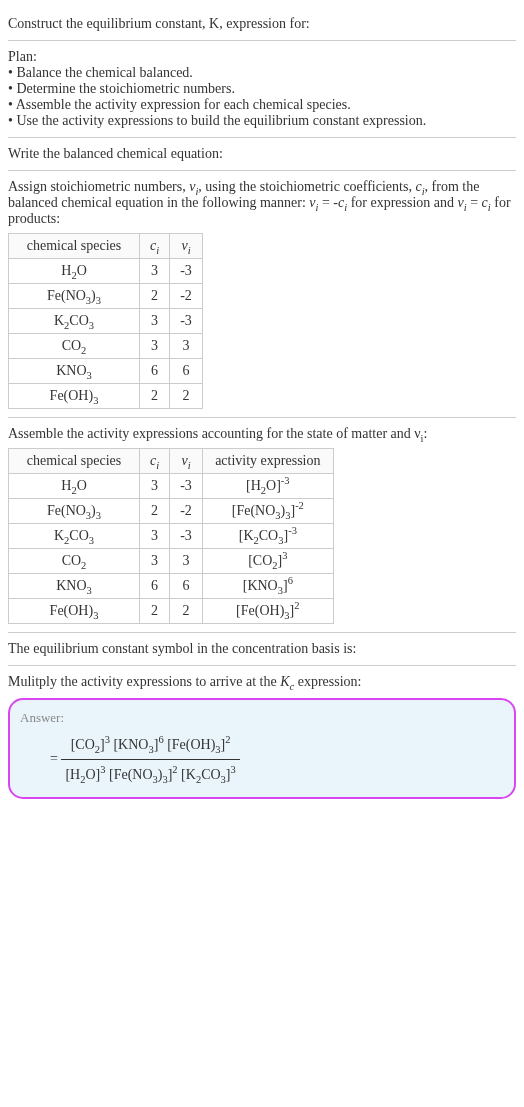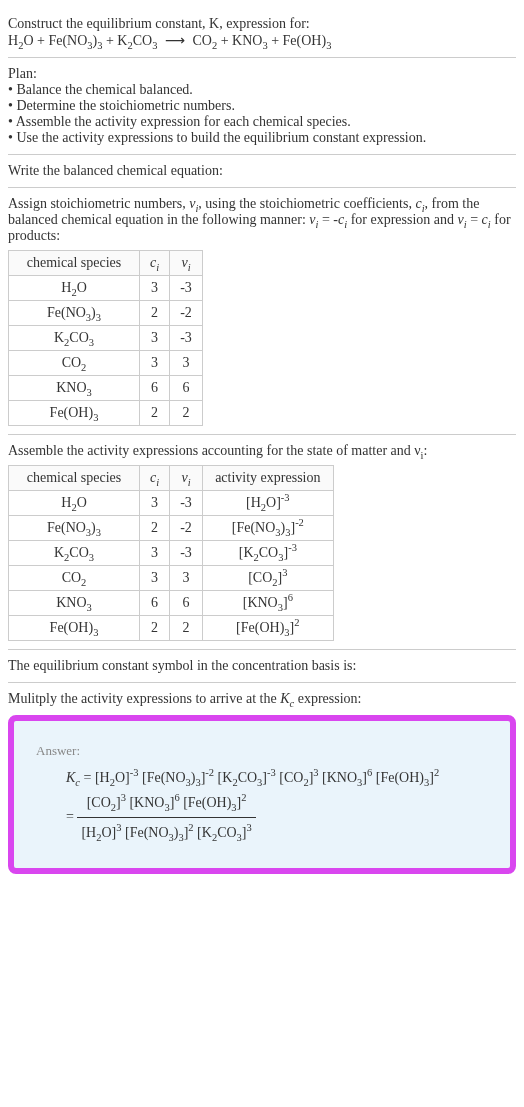--- a/index.html
+++ b/index.html
@@ -11,23 +11,23 @@
     padding: 8px;
     width: 524px;
     box-sizing: border-box;
   }
   .section {
     border-bottom: 1px solid #ccc;
     padding: 8px 0;
   }
   .answer-box {
     background: #eaf4fb;
-    border: 6px solid #d946ef;
-    border-radius: 8px;
-    padding: 22px;
+    border: 2px solid #d946ef;
+    border-radius: 15px;
+    padding: 10px;
     margin-top: 8px;
   }
   table {
     border-collapse: collapse;
     margin-top: 6px;
   }
   th, td {
     border: 1px solid #ccc;
     padding: 4px 10px;
     text-align: center;
@@ -70,25 +70,20 @@
     margin-left: 30px;
     font-size: 14px;
     line-height: 1.8;
   }
 </style>
 </head>
 <body>
 
 <div class="section">
   <div>Construct the equilibrium constant, K, expression for:</div>
-  <div>
-    H<sub>2</sub>O + Fe(NO<sub>3</sub>)<sub>3</sub> + K<sub>2</sub>CO<sub>3</sub>
-    <span class="arrow">⟶</span>
-    CO<sub>2</sub> + KNO<sub>3</sub> + Fe(OH)<sub>3</sub>
-  </div>
 </div>
 
 <div class="section">
   <div>Plan:</div>
   <div>• <span>Balance the chemical balanced.</span></div>
   <div>• <span>Determine the stoichiometric numbers.</span></div>
   <div>• <span>Assemble the activity expression for each chemical species.</span></div>
   <div>• <span>Use the activity expressions to build the equilibrium constant expression.</span></div>
 </div>
 
@@ -197,29 +192,20 @@
   <div>The equilibrium constant symbol in the concentration basis is:</div>
 </div>
 
 <div style="padding:8px 0;">
   <div>
     <span>Mulitply the activity expressions to arrive at the </span><i>K<sub>c</sub></i><span> expression:</span>
   </div>
 
   <div class="answer-box">
     <div class="answer-label">Answer:</div>
-    <div class="kc-line">
-      <i>K<sub>c</sub></i> =
-      [H<sub>2</sub>O]<sup>-3</sup>
-      [Fe(NO<sub>3</sub>)<sub>3</sub>]<sup>-2</sup>
-      [K<sub>2</sub>CO<sub>3</sub>]<sup>-3</sup>
-      [CO<sub>2</sub>]<sup>3</sup>
-      [KNO<sub>3</sub>]<sup>6</sup>
-      [Fe(OH)<sub>3</sub>]<sup>2</sup>
-    </div>
     <div class="kc-line">
       = 
       <span class="frac">
         <span class="num">
           [CO<sub>2</sub>]<sup>3</sup>
           [KNO<sub>3</sub>]<sup>6</sup>
           [Fe(OH)<sub>3</sub>]<sup>2</sup>
         </span>
         <span class="den">
           [H<sub>2</sub>O]<sup>3</sup>

